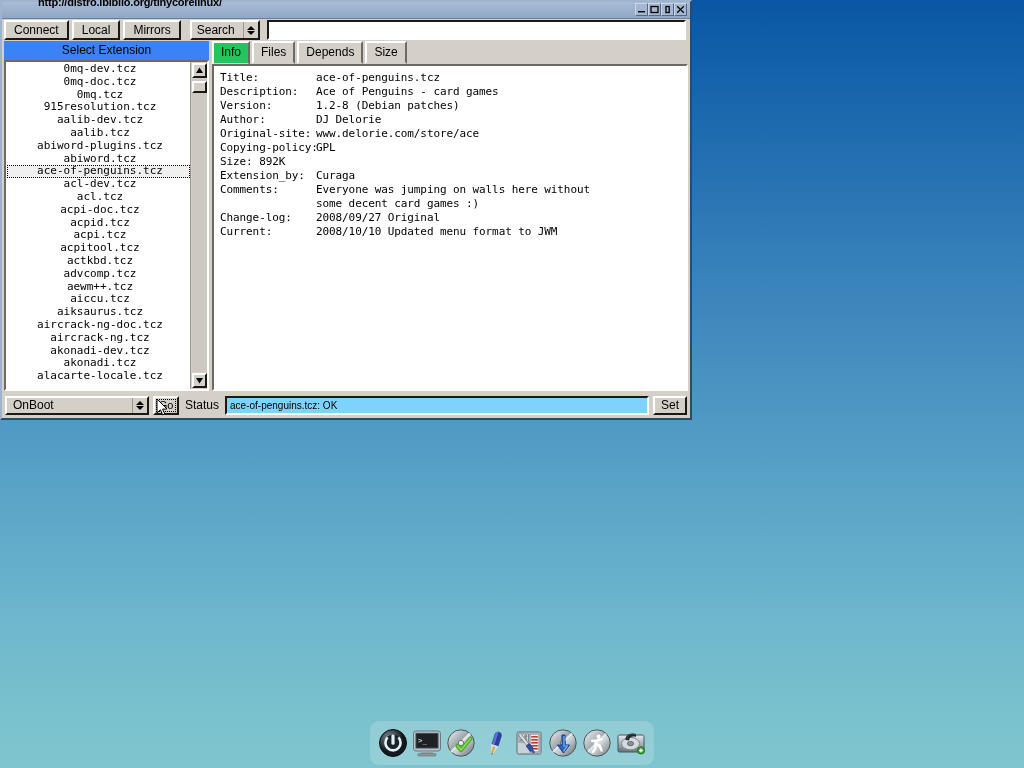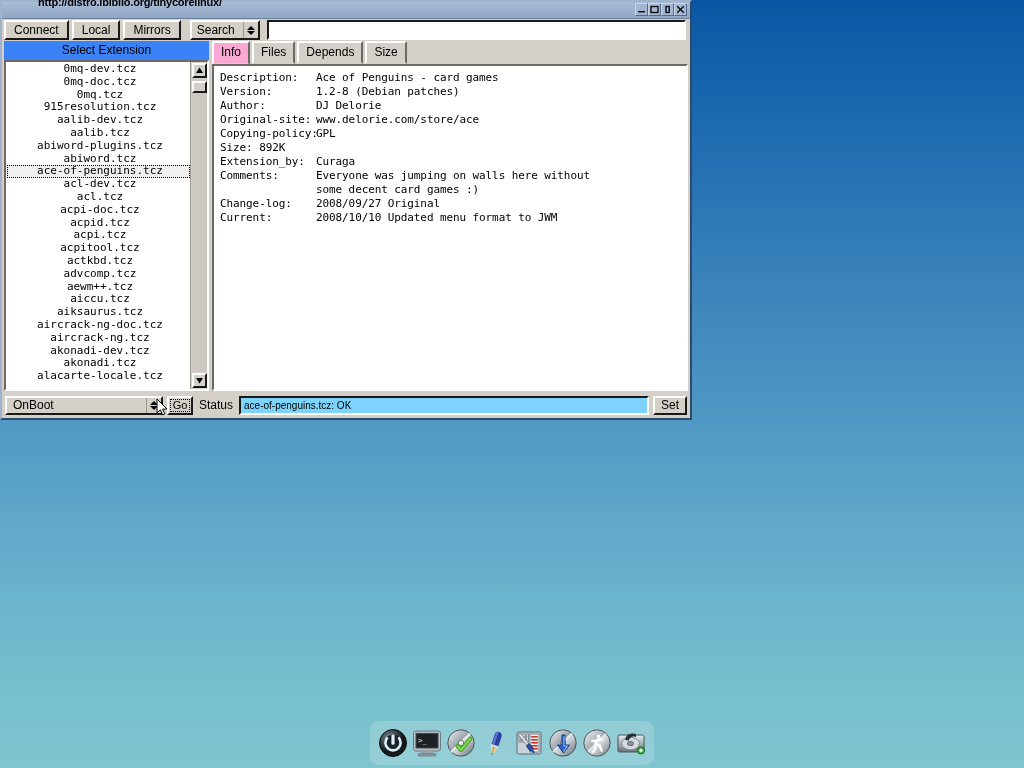--- a/index.html
+++ b/index.html
@@ -252,21 +252,21 @@
     padding: 2px 7px 3px 7px;
     background: #d4d0c8;
     border: 2px solid;
     border-top-color: #fff; border-left-color: #fff;
     border-right-color: #6e6a63; border-bottom-color: #d4d0c8;
     color: #000;
     cursor: pointer;
     line-height: 14px;
   }
   .tab.active {
-    background: #f9a8d4;
+    background: #22c55e;
     padding-bottom: 4px;
     margin-bottom: -1px;
   }
   .info-frame {
     flex: 1;
     background: #fff;
     border: 2px solid;
     border-top-color: #6e6a63; border-left-color: #6e6a63;
     border-right-color: #fff; border-bottom-color: #fff;
     margin-bottom: 3px;
@@ -288,21 +288,21 @@
   .statusbar {
     height: 24px;
     display: flex;
     align-items: center;
     padding: 1px 3px 3px 3px;
     gap: 4px;
     flex: none;
     position: relative;
   }
   .onboot-combo {
-    width: 158px;
+    width: 144px;
     height: 19px;
     display: flex;
     border: 2px outset #d4d0c8;
     border-top-color: #fff; border-left-color: #fff;
     border-right-color: #6e6a63; border-bottom-color: #6e6a63;
     background: #d4d0c8;
   }
   .onboot-label { flex:1; font-size: 12px; line-height: 15px; padding-left: 6px; color: #000; }
   .go-btn {
     width: 26px; height: 19px;
@@ -475,20 +475,21 @@
     </div>
 
     <div class="right-pane">
       <div class="tabstrip" id="tabstrip">
           <div class="tab active">Info</div>
           <div class="tab">Files</div>
           <div class="tab">Depends</div>
           <div class="tab">Size</div>
         </div>
       <div class="info-frame" id="info-frame">
+          <div class="info-line"><span class="info-label">Title:</span><span>ace-of-penguins.tcz</span></div>
           <div class="info-line"><span class="info-label">Description:</span><span>Ace of Penguins - card games</span></div>
           <div class="info-line"><span class="info-label">Version:</span><span>1.2-8 (Debian patches)</span></div>
           <div class="info-line"><span class="info-label">Author:</span><span>DJ Delorie</span></div>
           <div class="info-line"><span class="info-label">Original-site:</span><span>www.delorie.com/store/ace</span></div>
           <div class="info-line"><span class="info-label">Copying-policy:</span><span>GPL</span></div>
           <div class="info-line"><span class="info-label">Size: 892K</span><span></span></div>
           <div class="info-line"><span class="info-label">Extension_by:</span><span>Curaga</span></div>
           <div class="info-line"><span class="info-label">Comments:</span><span>Everyone was jumping on walls here without</span></div>
           <div class="info-line"><span class="info-label"></span><span>some decent card games :)</span></div>
           <div class="info-line"><span class="info-label">Change-log:</span><span>2008/09/27 Original</span></div>

